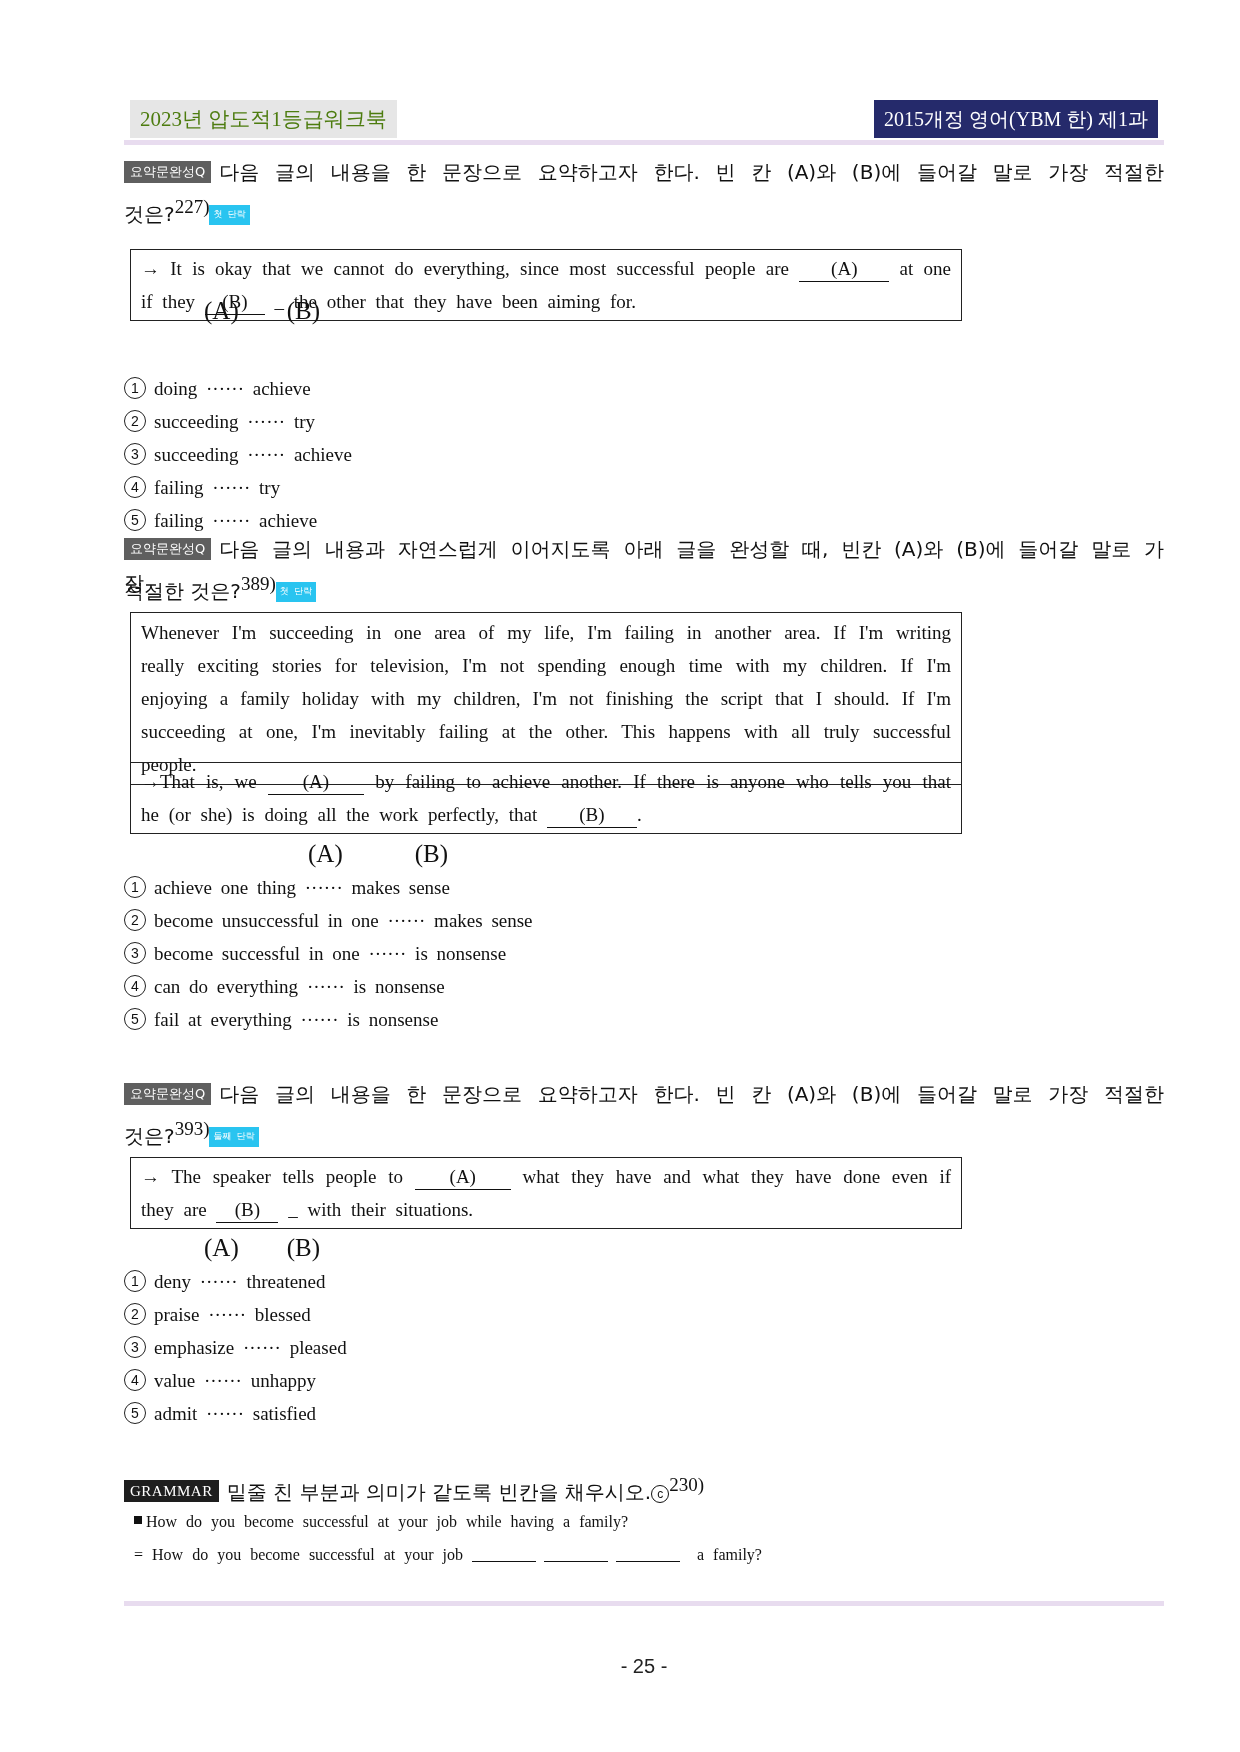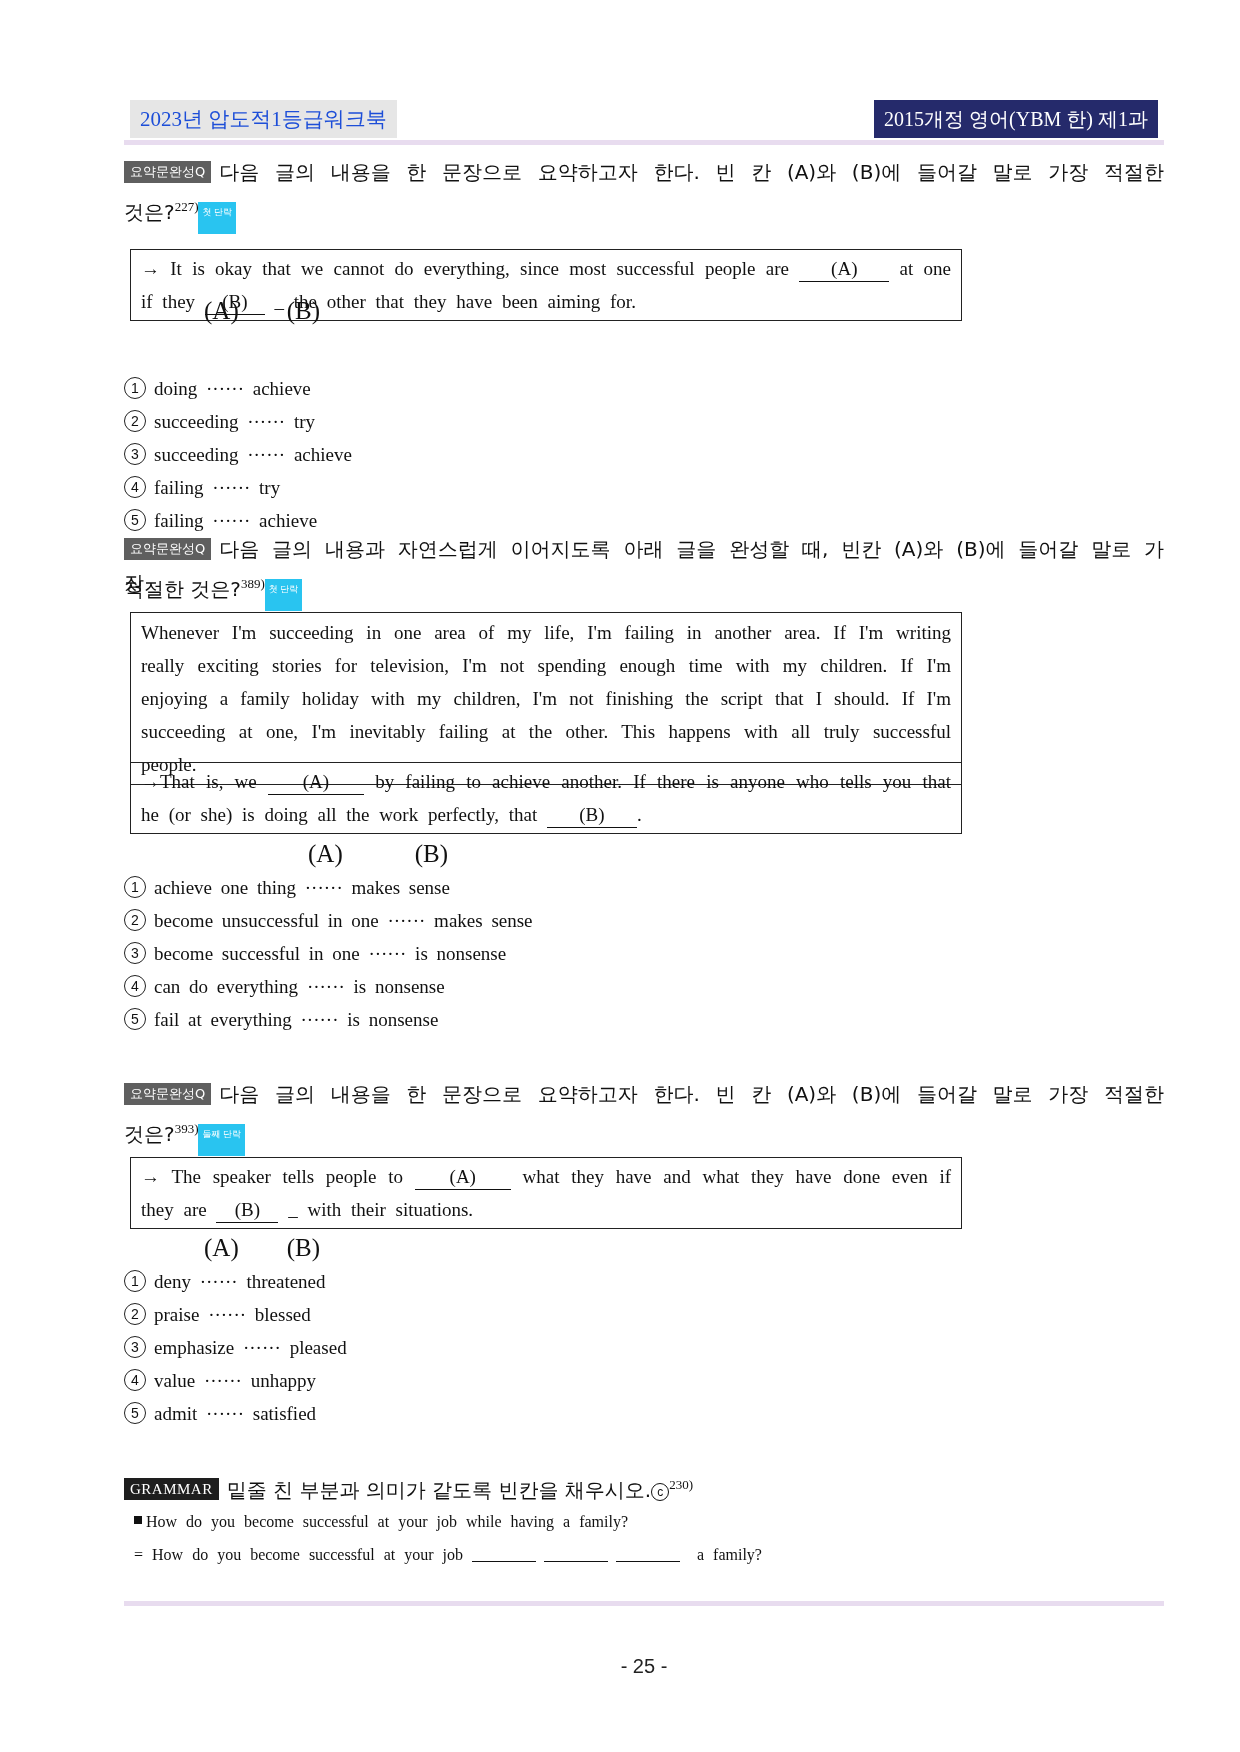--- a/index.html
+++ b/index.html
@@ -3,30 +3,30 @@
   <meta charset="utf-8">
   <style>
     * { box-sizing: border-box; margin: 0; padding: 0; }
     html, body { width: 1240px; height: 1752px; background: #ffffff; }
     body { position: relative; font-family: "Liberation Serif", "DejaVu Serif", serif; color: #111; }
 
     .page { position: absolute; left: 124px; top: 0; width: 1040px; }
 
     
     .header { position: absolute; top: 100px; left: 0; width: 1040px; height: 42px; }
-    .header-left { position: absolute; left: 6px; top: 0; height: 38px; padding: 0 10px; background: #e6e6e6; color: #1d4ed8; font-size: 21px; line-height: 38px; font-family: "Liberation Serif", "DejaVu Serif", serif; }
+    .header-left { position: absolute; left: 6px; top: 0; height: 38px; padding: 0 10px; background: #e6e6e6; color: #4d7c0f; font-size: 21px; line-height: 38px; font-family: "Liberation Serif", "DejaVu Serif", serif; }
     .header-right { position: absolute; right: 6px; top: 0; height: 38px; padding: 0 10px; background: #252a6b; color: #ffffff; font-size: 20px; line-height: 38px; }
     .header-rule { position: absolute; top: 140px; left: 0; width: 1040px; height: 5px; background: #e8dcef; }
 
     .q-head { position: absolute; left: 0; width: 1040px; font-family: "DejaVu Sans", "Liberation Sans", sans-serif; font-size: 20px; line-height: 34px; text-align: justify; text-align-last: justify; word-spacing: 6px; }
     .q-head2 { position: absolute; left: 0; font-family: "DejaVu Sans", "Liberation Sans", sans-serif; font-size: 20px; line-height: 34px; white-space: nowrap; }
     .tag { display: inline-block; background: #5f5f5f; color: #fff; font-size: 13px; line-height: 22px; height: 22px; padding: 0 6px; vertical-align: 3px; font-family: "DejaVu Sans", sans-serif; word-spacing: 0; margin-right: 8px; }
     .tag.dark { background: #1e1e1e; font-family: "Liberation Serif", serif; font-size: 15px; letter-spacing: 0.5px; }
-    .sup { font-family: "Liberation Serif", serif; font-size: 13px; vertical-align: 8px; }
-    .para-badge { display: inline-block; background: #29c4f0; color: #fff; font-size: 9px; line-height: 20px; height: 32px; padding: 0 4px; vertical-align: 4px; font-family: Liberation Sans, sans-serif; }
+    .sup { font-family: "Liberation Serif", serif; font-size: 19px; vertical-align: 8px; }
+    .para-badge { display: inline-block; background: #29c4f0; color: #fff; font-size: 9px; line-height: 20px; height: 20px; padding: 0 4px; vertical-align: 4px; font-family: Liberation Mono, monospace; }
 
     .box { position: absolute; left: 6px; width: 832px; border: 1.5px solid #222; padding: 2px 10px; font-size: 19px; line-height: 33px; text-align: justify; word-spacing: 5px; }
     .blank { display: inline-block; border-bottom: 1.5px solid #111; text-align: center; line-height: 24px; }
 
     .ab-header { position: absolute; font-size: 25px; line-height: 30px; white-space: nowrap; margin-left: 28px; }
     .choices { position: absolute; left: 0; font-size: 19px; }
     .choice { height: 33px; line-height: 33px; white-space: nowrap; word-spacing: 4px; }
     .num { display: inline-block; width: 22px; height: 22px; border: 1.3px solid #222; border-radius: 50%; font-size: 14px; line-height: 20px; text-align: center; vertical-align: 2px; margin-right: 8px; word-spacing: 0; font-family: "Liberation Sans", sans-serif; }
 
     .gram-line { position: absolute; left: 10px; font-size: 16px; line-height: 33px; white-space: nowrap; word-spacing: 5px; }

